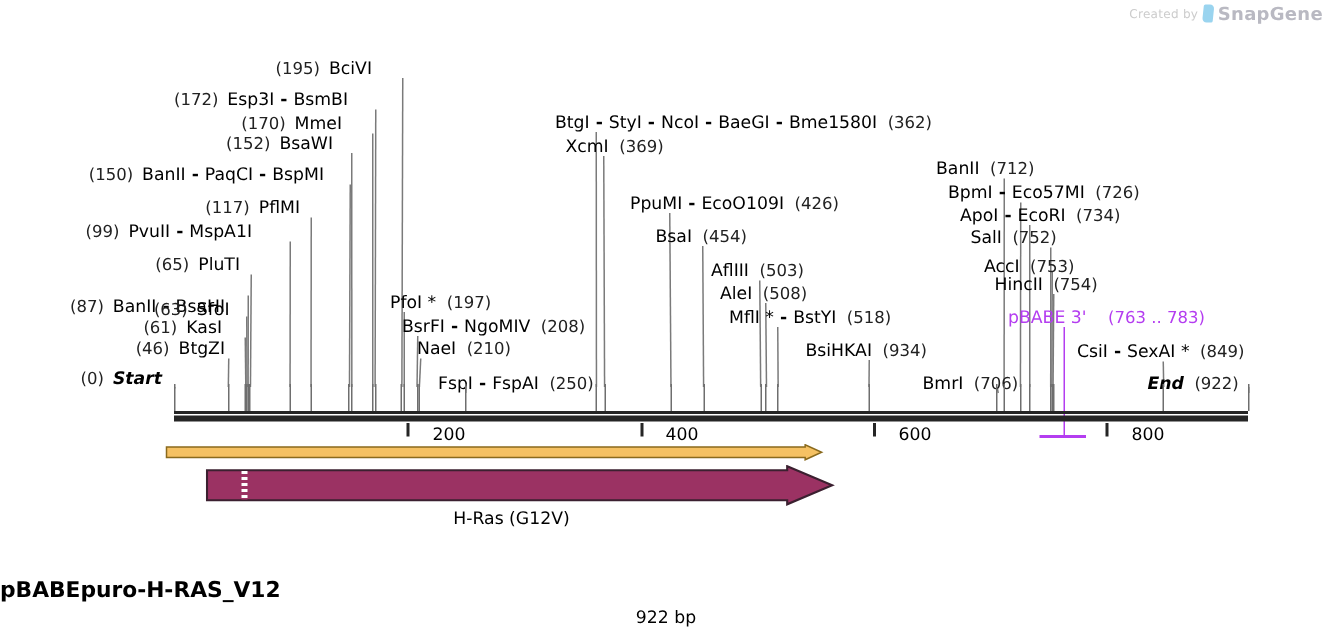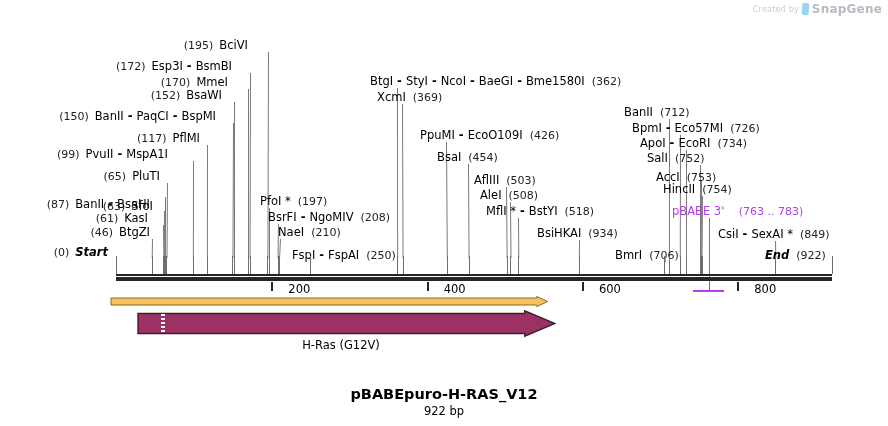--- a/index.html
+++ b/index.html
@@ -60,21 +60,21 @@
     position:absolute;font-size:11.5px;color:#000;
     transform:translateX(-100%);white-space:nowrap;margin-left:40px;
   }
   .featlabel{
     position:absolute;font-size:11.5px;color:#000;
     white-space:nowrap;transform:translateX(-50%);
   }
 
   
   .title{
-    position:absolute;width:100%;text-align:center;
+    position:absolute;width:100%;text-align:left;
     font-size:14.5px;font-weight:bold;color:#000;
   }
   .subtitle{
     position:absolute;width:100%;text-align:center;
     font-size:11.5px;color:#000;
   }
 </style>
 </head>
 <body>
 

